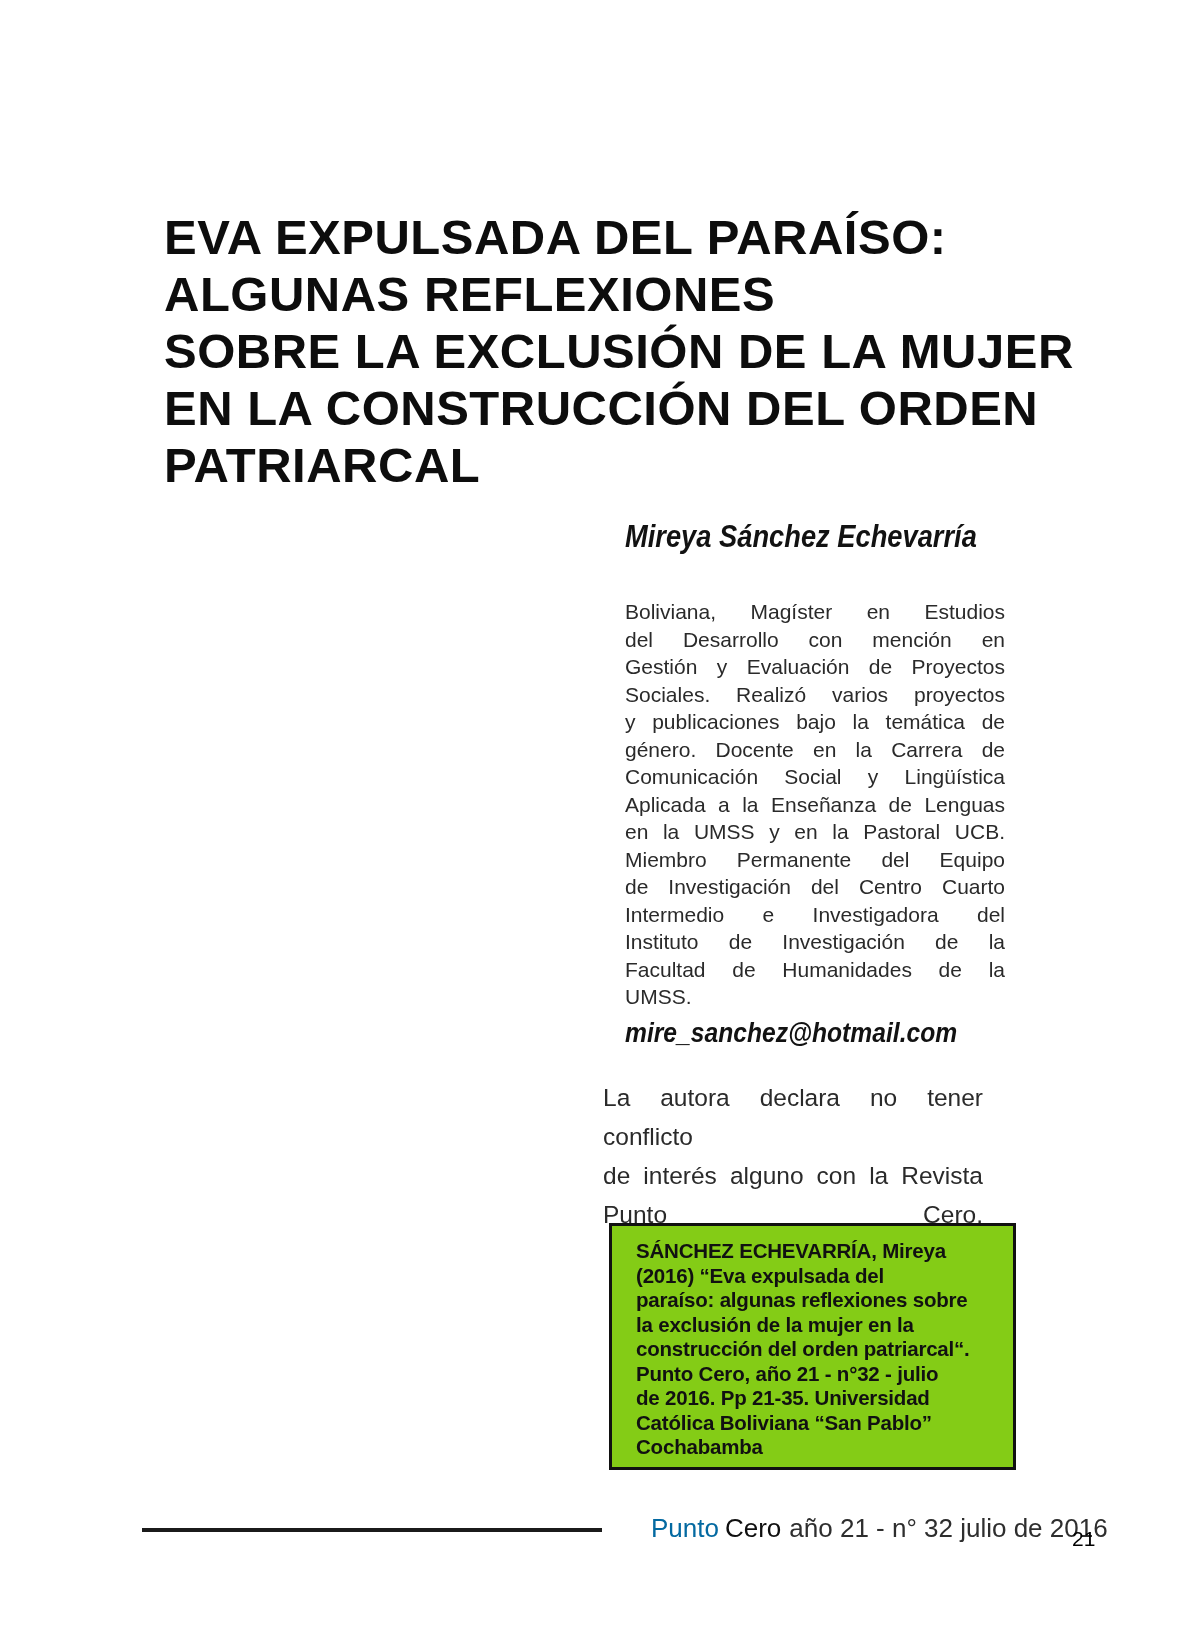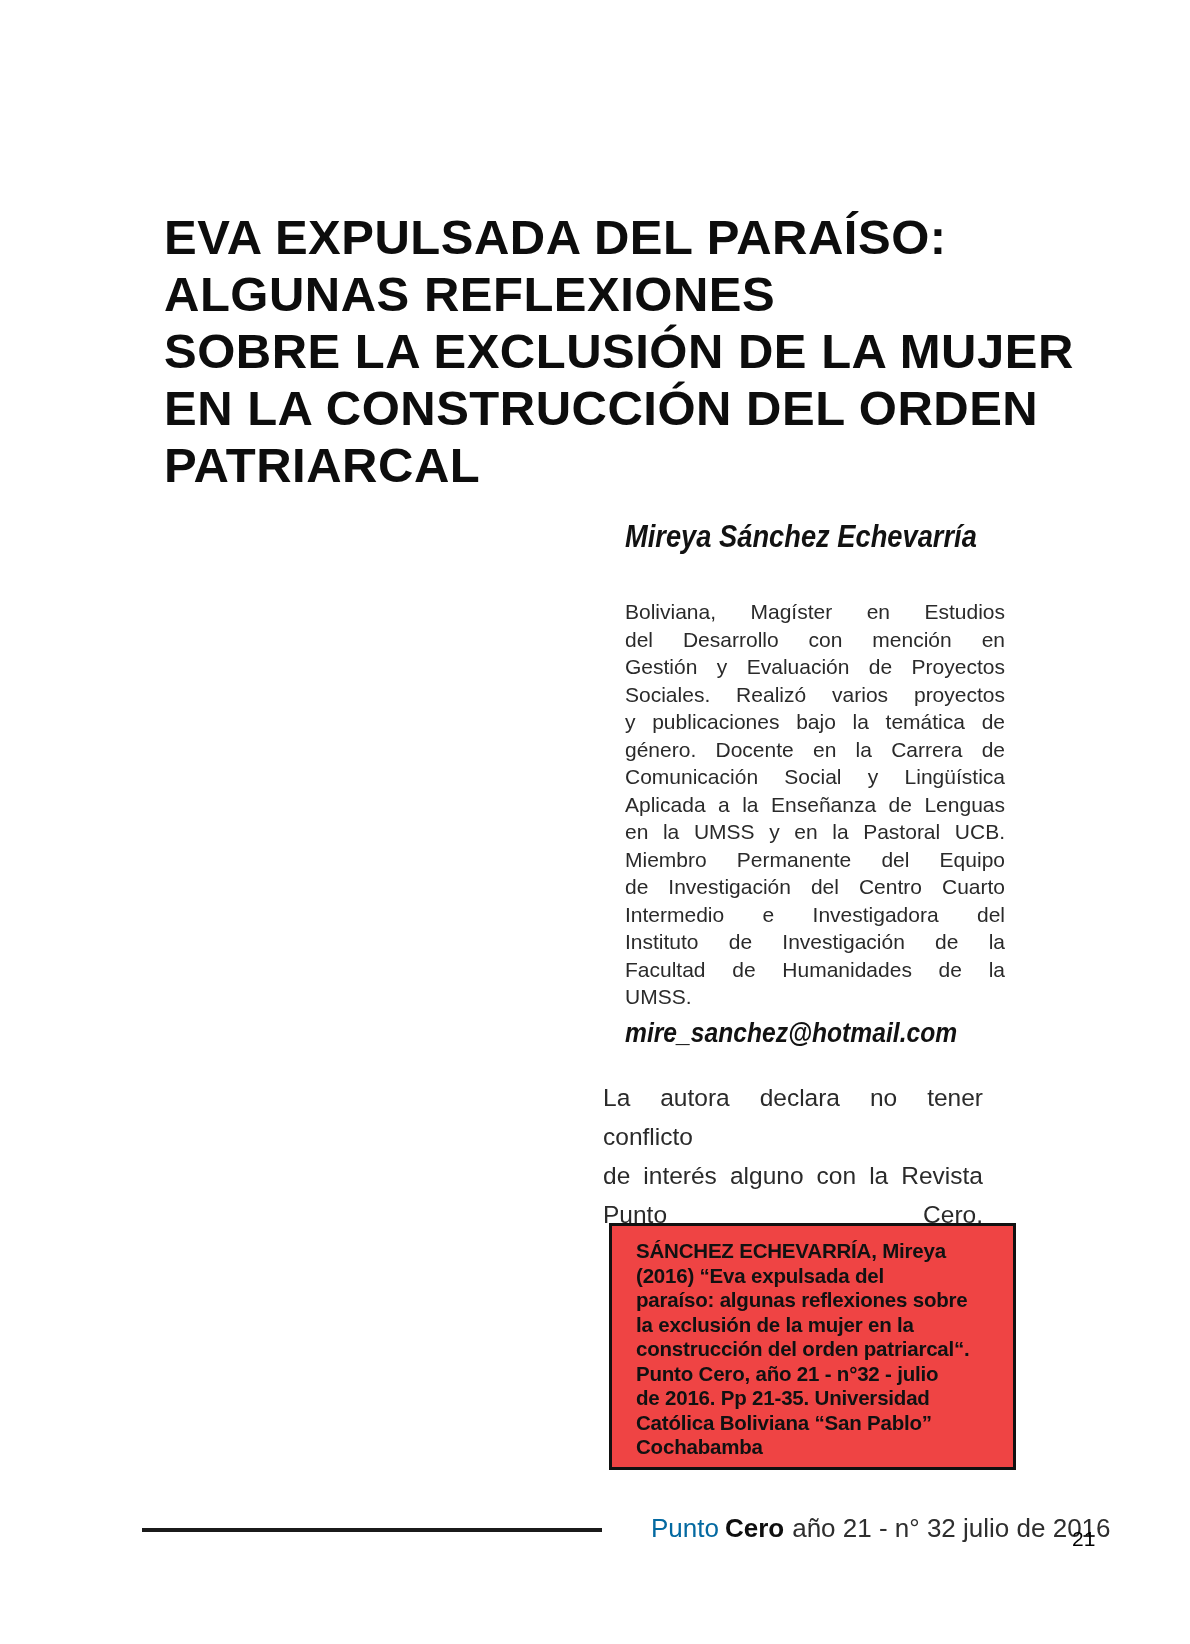--- a/index.html
+++ b/index.html
@@ -65,21 +65,21 @@
     text-align-last:justify;
     white-space:pre-line;
     margin-left:14px;
   }
   .citation-box{
     position:absolute;
     left:609px;top:1223px;
     width:407px;height:247px;
     border:3px solid #111111;
     box-sizing:border-box;
-    background:#ef4444;
+    background:#84cc16;
   }
   .citation-text{
     margin:0;
     padding:13px 6px 0 24px;
     font-size:20.5px;
     font-weight:bold;
     line-height:24.5px;
     letter-spacing:-0.2px;
     color:#111111;
     white-space:pre-line;
@@ -91,21 +91,21 @@
     background:#1b1b1b;
   }
   .footer-text{
     position:absolute;
     left:651px;top:1513px;
     font-size:26px;
     color:#2e2e2e;
     white-space:nowrap;
   }
   .footer-text .journal-regular{font-weight:400;color:#0369a1;}
-  .footer-text .journal-bold{font-weight:bold;color:#0f0f0f;margin-left:6px;}
+  .footer-text .journal-bold{font-weight:normal;color:#0f0f0f;margin-left:6px;}
   .footer-text .issue-info{margin-left:8px;color:#2e2e2e;}
   .page-number{
     position:absolute;
     left:1072px;top:1527px;
     font-size:21px;
     color:#000000;
   }
 </style>
 </head>
 <body>

